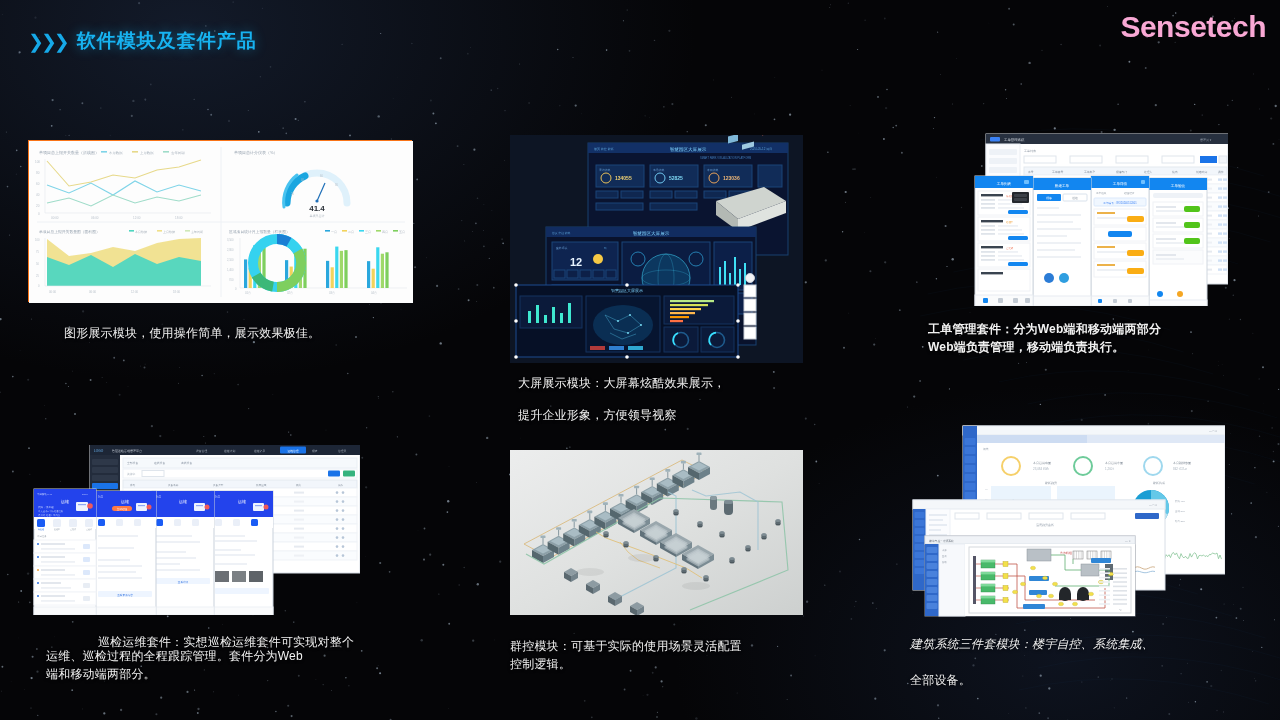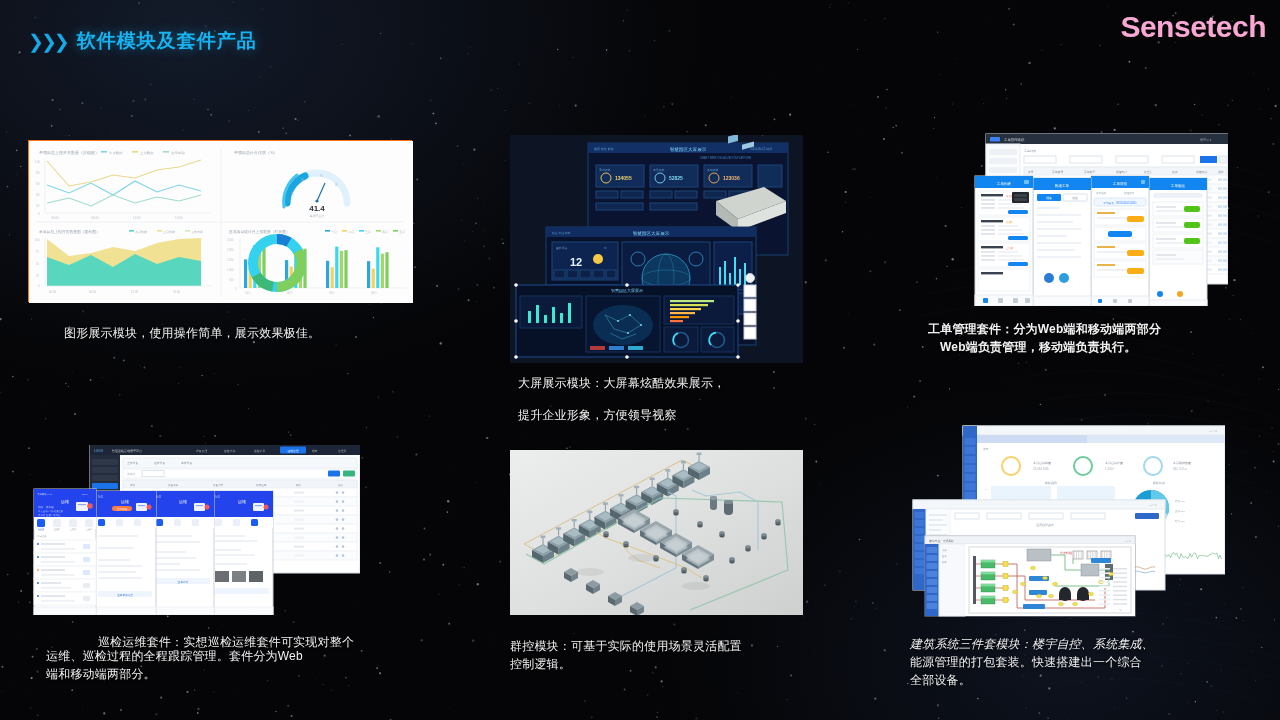--- a/index.html
+++ b/index.html
@@ -1499,21 +1499,21 @@
         <rect x="53" y="144" width="22" height="2.4" fill="#3a4450"></rect>
       </g>
       <rect x="47" y="167" width="58" height="11" fill="#fafbfc" stroke="#e8ecf1"></rect>
       <rect x="55" y="170" width="5" height="5" rx="1" fill="#1286f0"></rect>
       <rect x="70" y="170" width="5" height="5" rx="1" fill="#c3cbd4"></rect>
       <rect x="85" y="170" width="5" height="5" rx="1" fill="#c3cbd4"></rect>
       <rect x="97" y="170" width="5" height="5" rx="1" fill="#c3cbd4"></rect>
     </g>
   </svg>
   <div class="cap" style="left:0px; top:193px; width:340px; font-weight:bold;">工单管理套件：分为Web端和移动端两部分</div>
-  <div class="cap" style="left:12px; top:211px; width:340px; font-weight:bold;">Web端负责管理，移动端负责执行。</div>
+  <div class="cap" style="left:0px; top:211px; width:340px; font-weight:bold;">Web端负责管理，移动端负责执行。</div>
 </div>
 
 <div class="panel" id="p4">
   <svg width="332" height="170" viewBox="0 0 332 170">
 
     <rect x="62" y="0" width="270" height="128" fill="#fff" stroke="#d7dde5"></rect>
     <rect x="62" y="0" width="270" height="10" fill="#1d2636"></rect>
     <text x="66" y="7" font-size="3.2" fill="#6cb7f5">LOGO</text>
     <text x="84" y="7" font-size="3" fill="#c8cfd9">智慧巡检运维管理平台</text>
     <g font-size="2.8" fill="#aeb7c2">
@@ -2207,15 +2207,14 @@
         <rect x="208" y="176.4" width="14" height="1.6" fill="#dfe3e8"></rect>
         <rect x="194" y="176.4" width="11" height="1.6" fill="#eceff3"></rect>
         <rect x="208" y="180.8" width="14" height="1.6" fill="#dfe3e8"></rect>
         <rect x="194" y="180.8" width="11" height="1.6" fill="#eceff3"></rect>
         <rect x="208" y="185.2" width="14" height="1.6" fill="#dfe3e8"></rect>
         <rect x="194" y="185.2" width="11" height="1.6" fill="#eceff3"></rect>
         <text x="214" y="193" font-size="2.4" fill="#9aa4b0">℃</text>
       </g>
   </svg>
   <div class="cap" style="left:5px; top:218px; width:340px;font-style:italic;">建筑系统三件套模块：楼宇自控、系统集成、</div>
-  <div class="cap" style="left:5px; top:236px; width:340px;">能源管理的打包套装。快速搭建出一个综合</div>
   <div class="cap" style="left:5px; top:254px; width:340px;">全部设备。</div>
 </div>
 
 </body></html>

